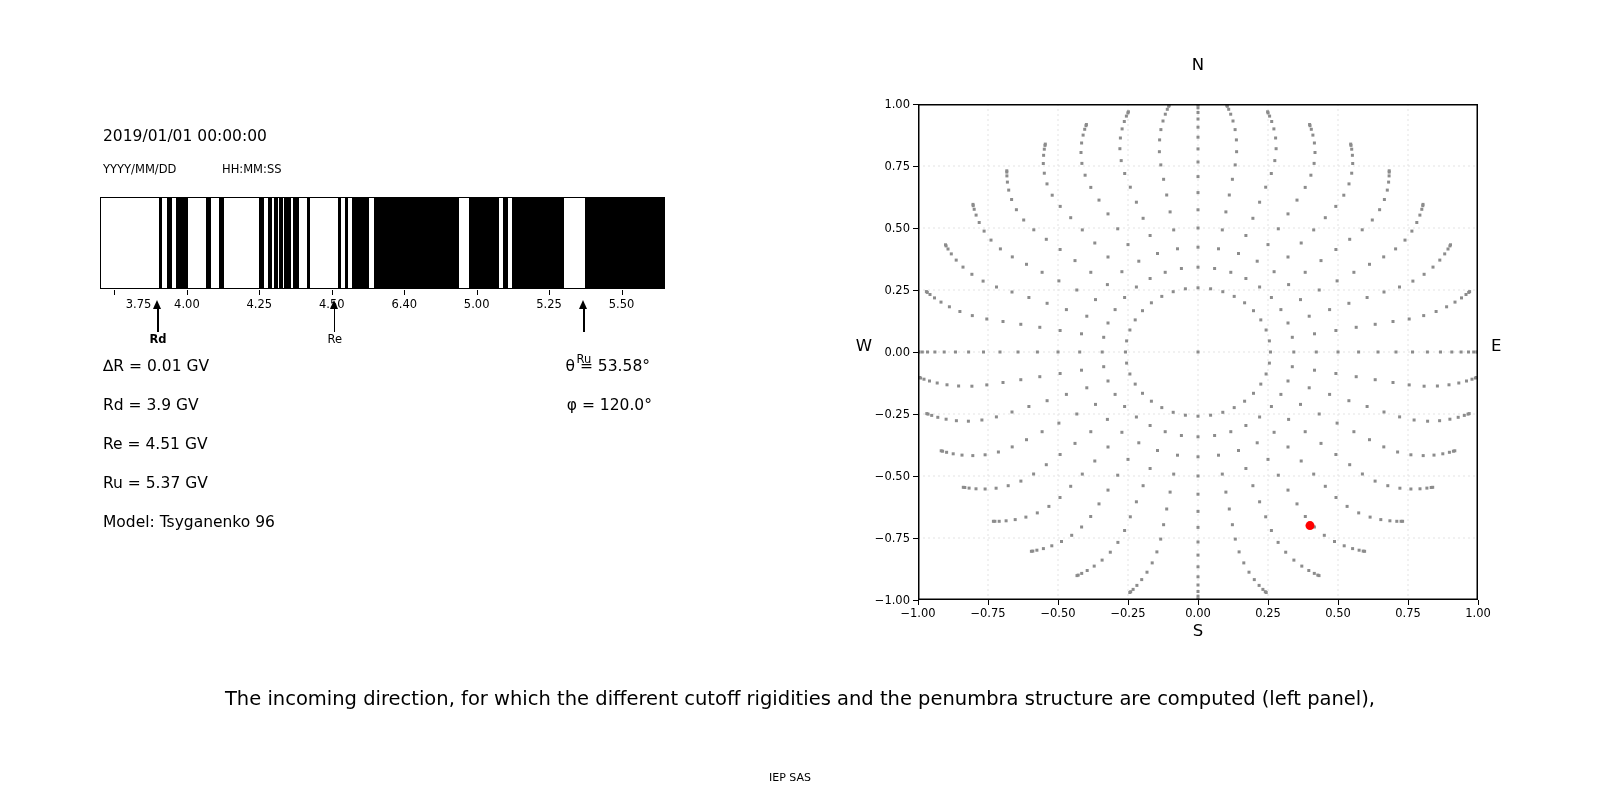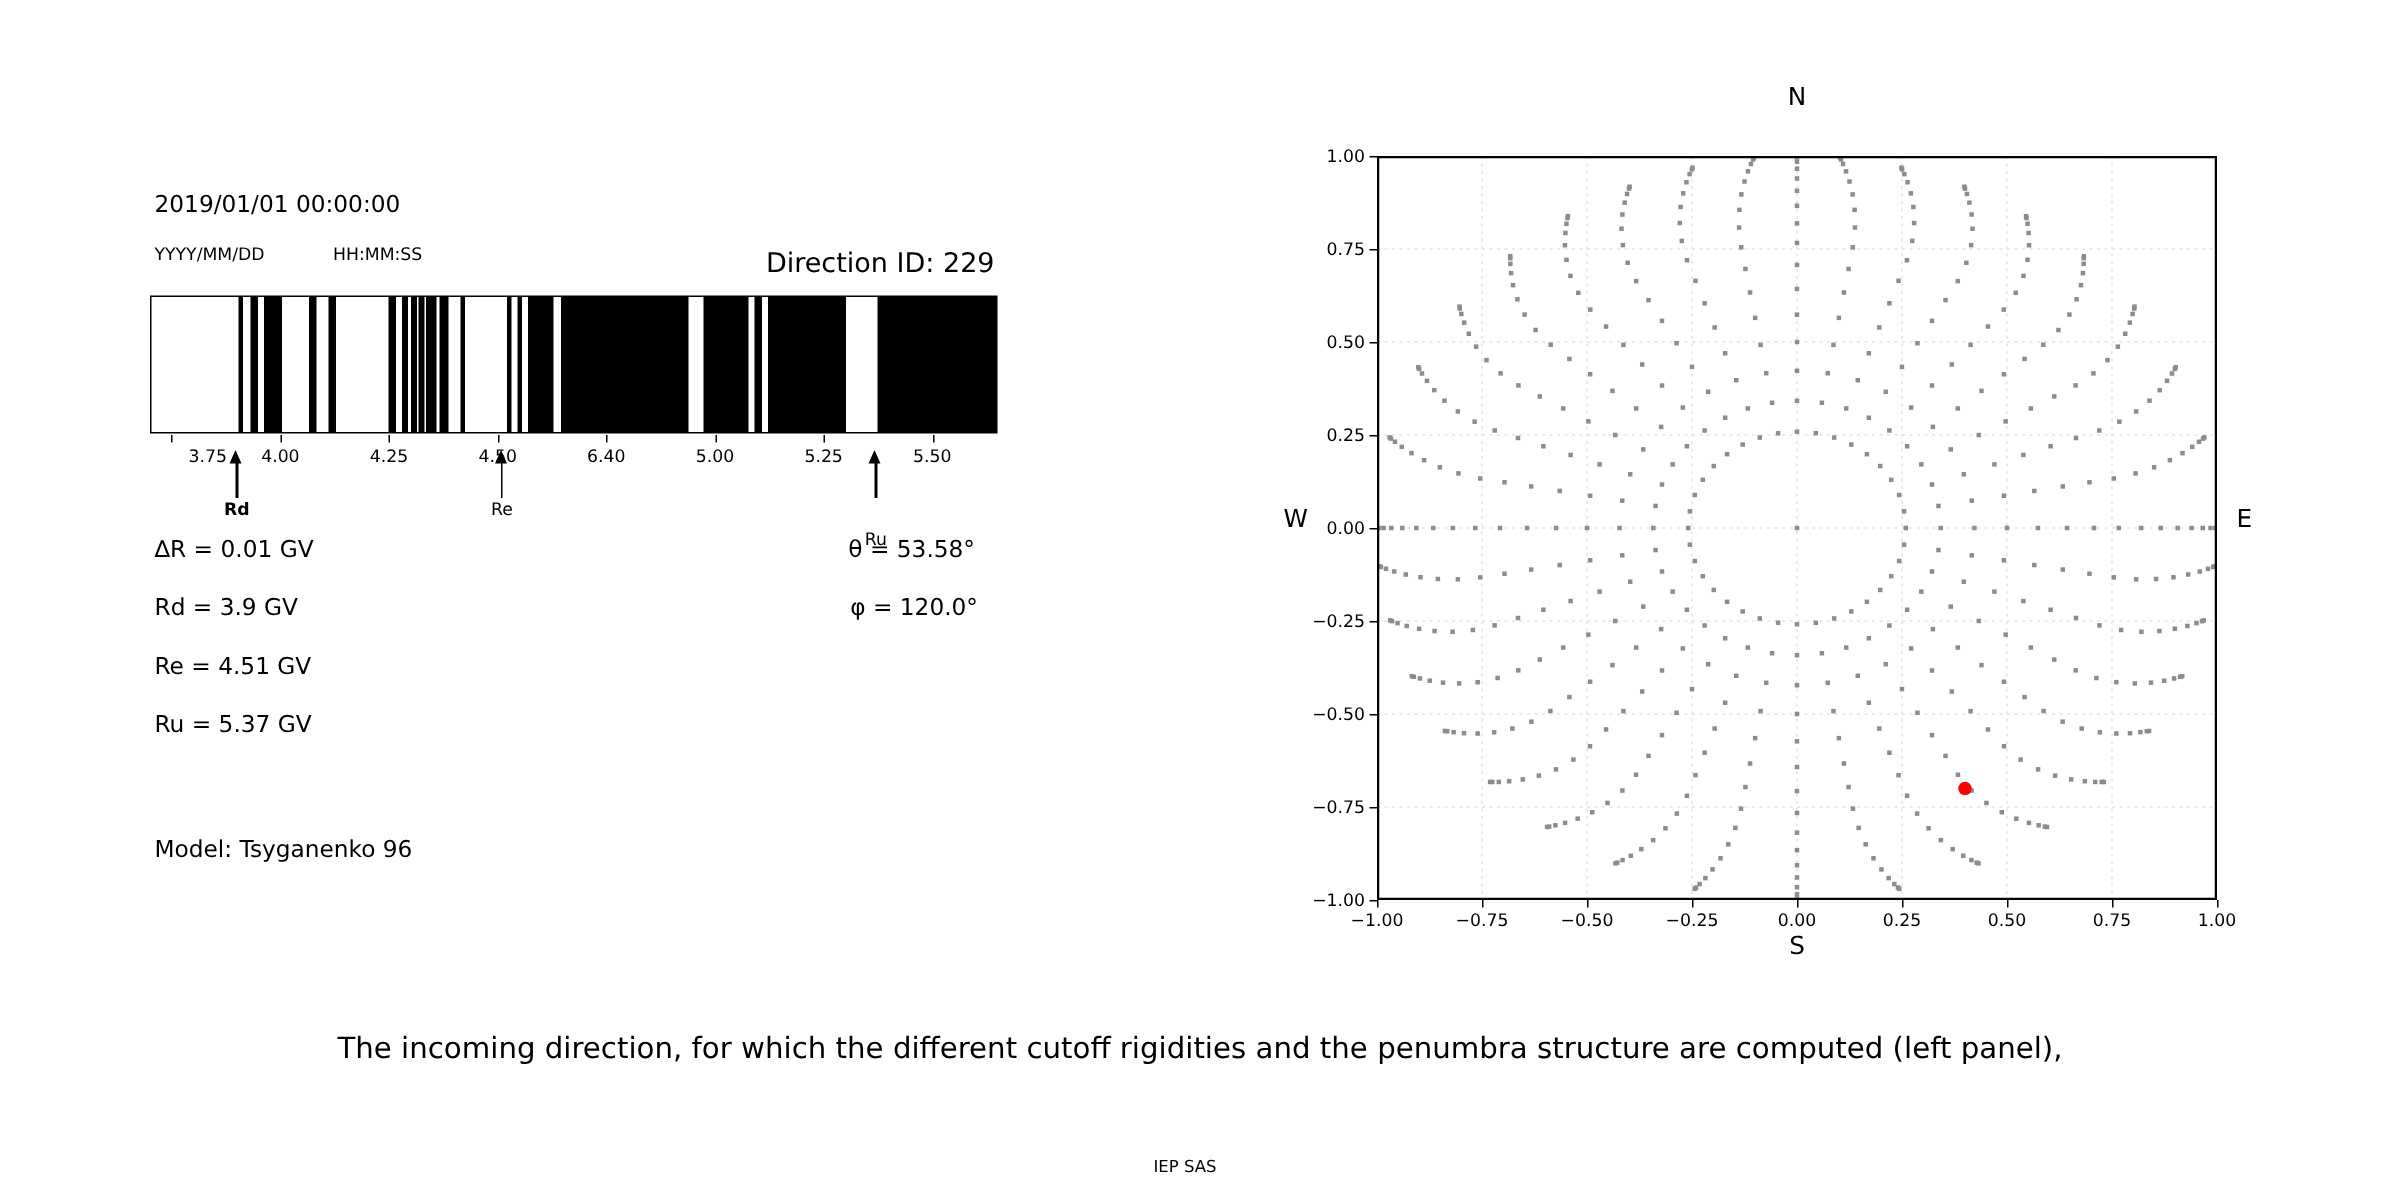--- a/index.html
+++ b/index.html
@@ -36,21 +36,20 @@
   .credit{position:absolute;left:790px;transform:translateX(-50%);font-size:11px;}
 </style>
 </head>
 <body>
 
 <div id="canvas">
 
   <div class="abs t15" style="left:103px;top:127px;">2019/01/01 00:00:00</div>
   <div class="abs t11" style="left:103px;top:162px;">YYYY/MM/DD</div>
   <div class="abs t11" style="left:222px;top:162px;">HH:MM:SS</div>
-  <div class="abs t18 right" style="left:400px;top:165px;width:263px;">Direction ID: 229</div>
 
   <div id="barcode-box">
       <div class="bcbar" style="left: 10.2564%; width: 0.615385%; background: rgb(0, 0, 0);"></div>
       <div class="bcbar" style="left: 11.7949%; width: 0.769231%; background: rgb(0, 0, 0);"></div>
       <div class="bcbar" style="left: 13.3333%; width: 2.15385%; background: rgb(0, 0, 0);"></div>
       <div class="bcbar" style="left: 18.6667%; width: 0.820513%; background: rgb(0, 0, 0);"></div>
       <div class="bcbar" style="left: 20.9231%; width: 0.923077%; background: rgb(0, 0, 0);"></div>
       <div class="bcbar" style="left: 28.1026%; width: 0.769231%; background: rgb(0, 0, 0);"></div>
       <div class="bcbar" style="left: 29.5897%; width: 0.769231%; background: rgb(0, 0, 0);"></div>
       <div class="bcbar" style="left: 30.7179%; width: 0.666667%; background: rgb(0, 0, 0);"></div>
@@ -92,21 +91,21 @@
       <div class="arrowlabel" style="left: 334.692px;">Re</div>
       <div class="arrowhead" style="left: 579.372px;"></div>
       <div class="arrowstem" style="left: 583.172px;"></div>
       <div class="arrowlabel" style="left: 583.872px; margin-top: 20px;">Ru</div>
     </div>
 
   <div class="abs t15" style="left:103px;top:357px;">∆R = 0.01 GV</div>
   <div class="abs t15" style="left:103px;top:396px;">Rd = 3.9 GV</div>
   <div class="abs t15" style="left:103px;top:435px;">Re = 4.51 GV</div>
   <div class="abs t15" style="left:103px;top:474px;">Ru = 5.37 GV</div>
-  <div class="abs t15" style="left:103px;top:513px;margin-top:44px;">Model: Tsyganenko 96</div>
+  <div class="abs t15" style="left:103px;top:513px;">Model: Tsyganenko 96</div>
   <div class="abs t15 right" style="left:450px;top:357px;width:200px;">θ = 53.58°</div>
   <div class="abs t15 right" style="left:452px;top:396px;width:200px;">φ = 120.0°</div>
 
   <svg id="dirmap" width="560" height="496" viewBox="0 0 560 496">
       <line x1="70" y1="0" x2="70" y2="496" stroke="#e3e3e3" stroke-width="1" stroke-dasharray="2 3"></line>
       <line x1="140" y1="0" x2="140" y2="496" stroke="#e3e3e3" stroke-width="1" stroke-dasharray="2 3"></line>
       <line x1="210" y1="0" x2="210" y2="496" stroke="#e3e3e3" stroke-width="1" stroke-dasharray="2 3"></line>
       <line x1="280" y1="0" x2="280" y2="496" stroke="#e3e3e3" stroke-width="1" stroke-dasharray="2 3"></line>
       <line x1="350" y1="0" x2="350" y2="496" stroke="#e3e3e3" stroke-width="1" stroke-dasharray="2 3"></line>
       <line x1="420" y1="0" x2="420" y2="496" stroke="#e3e3e3" stroke-width="1" stroke-dasharray="2 3"></line>

